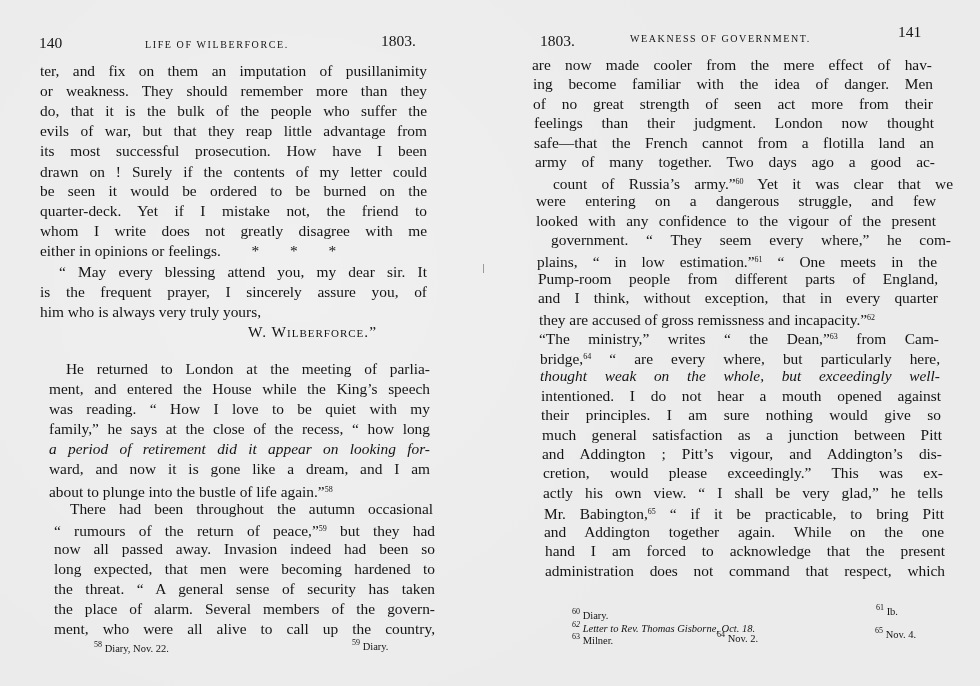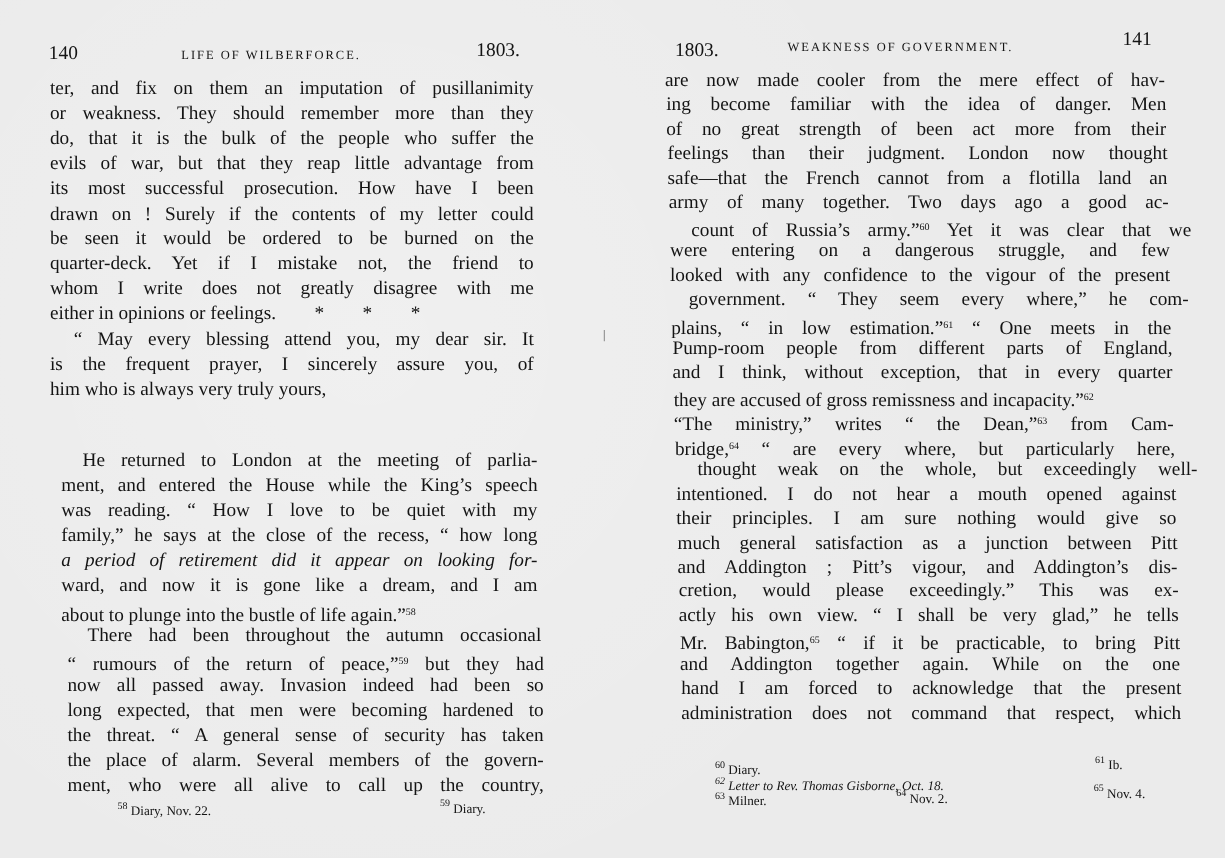--- a/index.html
+++ b/index.html
@@ -53,20 +53,21 @@
         <div class="line" style="left: 40px; top: 162px; width: 387px;">drawn on !  Surely if the contents of my letter could</div>
         <div class="line" style="left: 40px; top: 181px; width: 387px;">be seen it would be ordered to be burned on the</div>
         <div class="line" style="left: 40px; top: 201px; width: 387px;">quarter-deck.  Yet if I mistake not, the friend to</div>
         <div class="line" style="left: 40px; top: 221px; width: 387px;">whom I write does not greatly disagree with me</div>
         <div class="line last" style="left: 40px; top: 241px; width: 387px; white-space: pre;">either in opinions or feelings.        *        *        *</div>
         <div class="line" style="left: 59px; top: 262px; width: 368px;">“ May every blessing attend you, my dear sir.  It</div>
         <div class="line" style="left: 40px; top: 282px; width: 387px; font-family: Liberation Serif, serif;">is the frequent prayer, I sincerely assure you, of</div>
         <div class="line last" style="left: 40px; top: 302px; width: 387px;">him who is always very truly yours,</div>
       </div>
 
+    <div class="line right-align sc" style="left:40px; width:337px; top:322px;">W. Wilberforce.”</div>
 
     <div id="left-p2">
         <div class="line" style="left: 66px; top: 359px; width: 364px;">He returned to London at the meeting of parlia-</div>
         <div class="line" style="left: 49px; top: 379px; width: 381px;">ment, and entered the House while the King’s speech</div>
         <div class="line" style="left: 49px; top: 399px; width: 381px;">was reading.  “ How I love to be quiet with my</div>
         <div class="line" style="left: 49px; top: 419px; width: 381px;">family,” he says at the close of the recess, “ how long</div>
         <div class="line" style="left: 49px; top: 439px; width: 381px; font-style: italic;">a period of retirement did it appear on looking for-</div>
         <div class="line" style="left: 49px; top: 459px; width: 381px;">ward, and now it is gone like a dream, and I am</div>
         <div class="line last" style="left: 49px; top: 480px; width: 381px;"><span>about to plunge into the bustle of life again.”</span><sup>58</sup></div>
       </div>
@@ -93,35 +94,35 @@
   <div class="gutter-mark"></div>
 
   <div class="page right">
     <span class="head" style="left:50px; top:32px;">1803.</span>
     <span class="runhead" style="left:140px; top:33px;">WEAKNESS OF GOVERNMENT.</span>
     <span class="head" style="left:408px; top:23px;">141</span>
 
     <div id="right-body">
         <div class="line" style="left: 42px; top: 55px; width: 400px;">are now made cooler from the mere effect of hav-</div>
         <div class="line" style="left: 43px; top: 74px; width: 400px;">ing become familiar with the idea of danger.  Men</div>
-        <div class="line" style="left: 43px; top: 94px; width: 400px;">of no great strength of been act more from their</div>
+        <div class="line" style="left: 43px; top: 94px; width: 400px;">of no great strength of seen act more from their</div>
         <div class="line" style="left: 44px; top: 113px; width: 400px;">feelings than their judgment.  London now thought</div>
         <div class="line" style="left: 44px; top: 133px; width: 400px;">safe—that the French cannot from a flotilla land an</div>
         <div class="line" style="left: 45px; top: 152px; width: 400px;">army of many together.  Two days ago a good ac-</div>
         <div class="line" style="left: 45px; top: 172px; width: 400px; margin-left: 18px;"><span>count of Russia’s army.”</span><sup>60</sup><span>  Yet it was clear that we</span></div>
         <div class="line" style="left: 46px; top: 191px; width: 400px;">were entering on a dangerous struggle, and few</div>
         <div class="line" style="left: 46px; top: 211px; width: 400px;">looked with any confidence to the vigour of the present</div>
         <div class="line" style="left: 47px; top: 230px; width: 400px; margin-left: 14px;">government.  “ They seem every where,” he com-</div>
         <div class="line" style="left: 47px; top: 250px; width: 400px;"><span>plains, “ in low estimation.”</span><sup>61</sup><span>  “ One meets in the</span></div>
         <div class="line" style="left: 48px; top: 269px; width: 400px;">Pump-room people from different parts of England,</div>
         <div class="line" style="left: 48px; top: 288px; width: 400px;">and I think, without exception, that in every quarter</div>
         <div class="line last" style="left: 49px; top: 308px; width: 400px;"><span>they are accused of gross remissness and incapacity.”</span><sup>62</sup></div>
         <div class="line" style="left: 49px; top: 327px; width: 400px;"><span>“The ministry,” writes “ the Dean,”</span><sup>63</sup><span> from Cam-</span></div>
         <div class="line" style="left: 50px; top: 347px; width: 400px;"><span>bridge,</span><sup>64</sup><span> “ are every where, but particularly here,</span></div>
-        <div class="line" style="left: 68px; top: 366px; width: 400px;">thought weak on the whole, but exceedingly well-</div>
+        <div class="line" style="left: 50px; top: 366px; width: 400px; font-style: italic;">thought weak on the whole, but exceedingly well-</div>
         <div class="line" style="left: 51px; top: 386px; width: 400px;">intentioned.  I do not hear a mouth opened against</div>
         <div class="line" style="left: 51px; top: 405px; width: 400px;">their principles.  I am sure nothing would give so</div>
         <div class="line" style="left: 52px; top: 425px; width: 400px;">much general satisfaction as a junction between Pitt</div>
         <div class="line" style="left: 52px; top: 444px; width: 400px;">and Addington ; Pitt’s vigour, and Addington’s dis-</div>
         <div class="line" style="left: 53px; top: 463px; width: 400px;">cretion, would please exceedingly.”  This was ex-</div>
         <div class="line" style="left: 53px; top: 483px; width: 400px;">actly his own view.  “ I shall be very glad,” he tells</div>
         <div class="line" style="left: 54px; top: 502px; width: 400px;"><span>Mr. Babington,</span><sup>65</sup><span> “ if it be practicable, to bring Pitt</span></div>
         <div class="line" style="left: 54px; top: 522px; width: 400px;">and Addington together again.  While on the one</div>
         <div class="line" style="left: 55px; top: 541px; width: 400px;">hand I am forced to acknowledge that the present</div>
         <div class="line" style="left: 55px; top: 561px; width: 400px;">administration does not command that respect, which</div>

